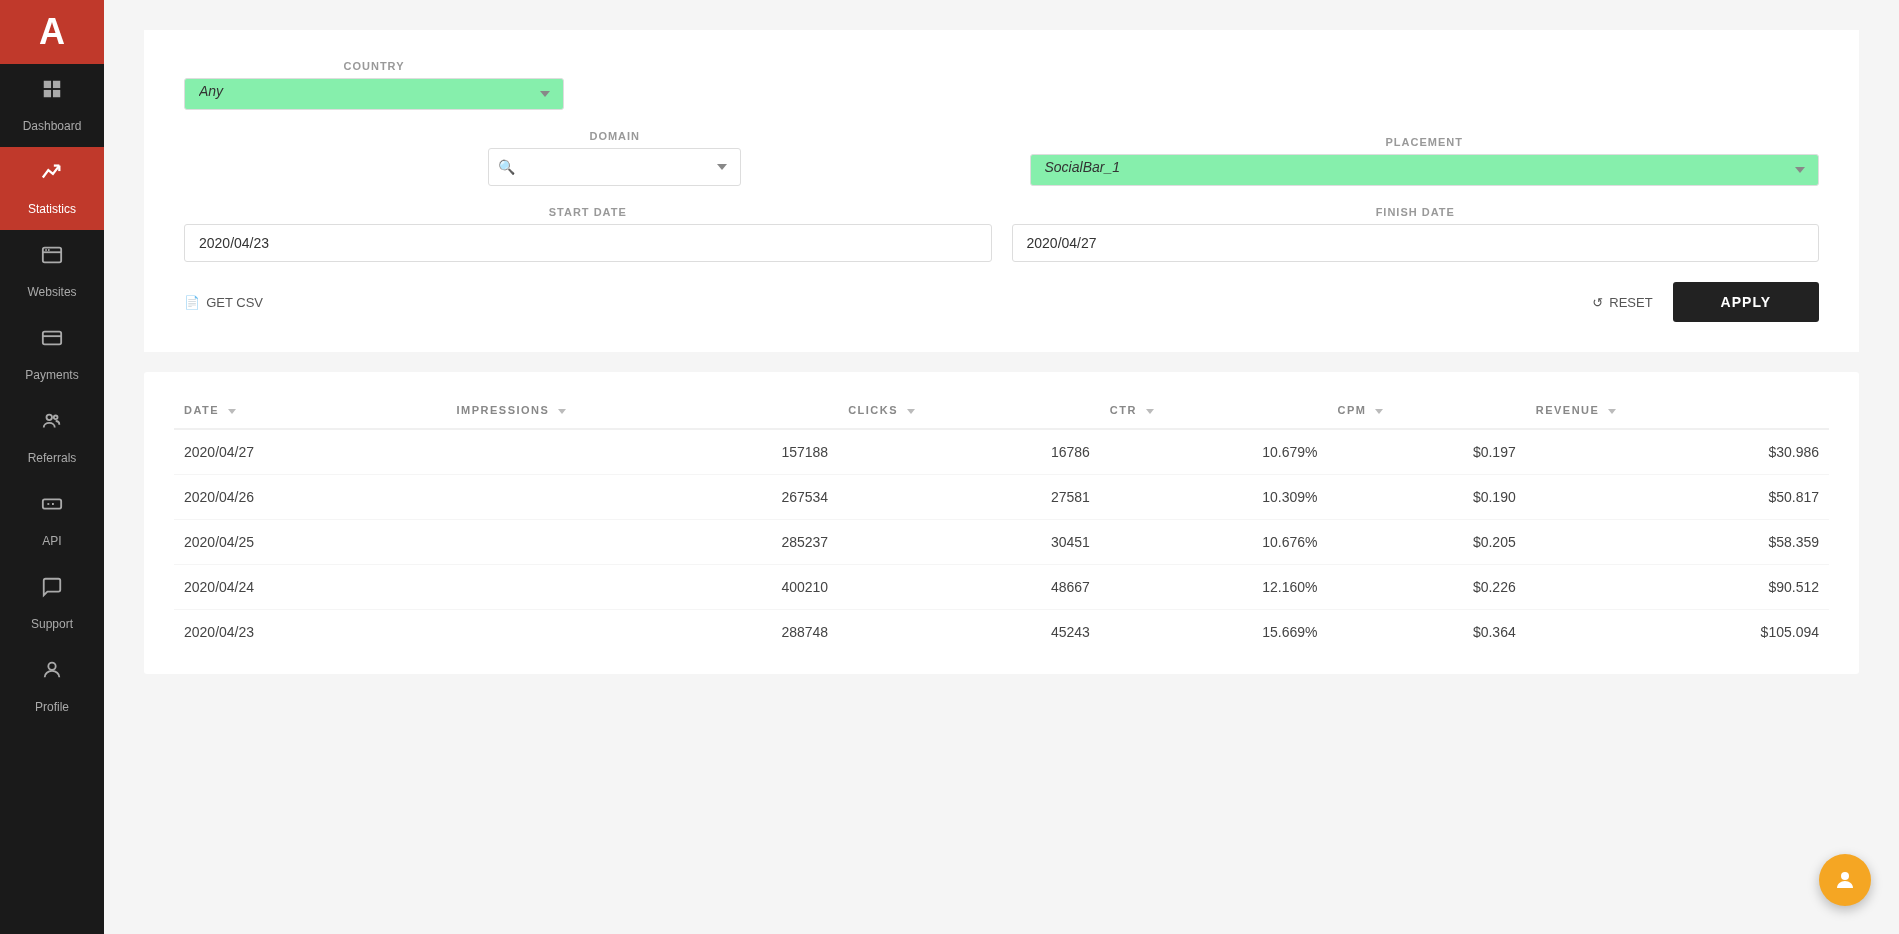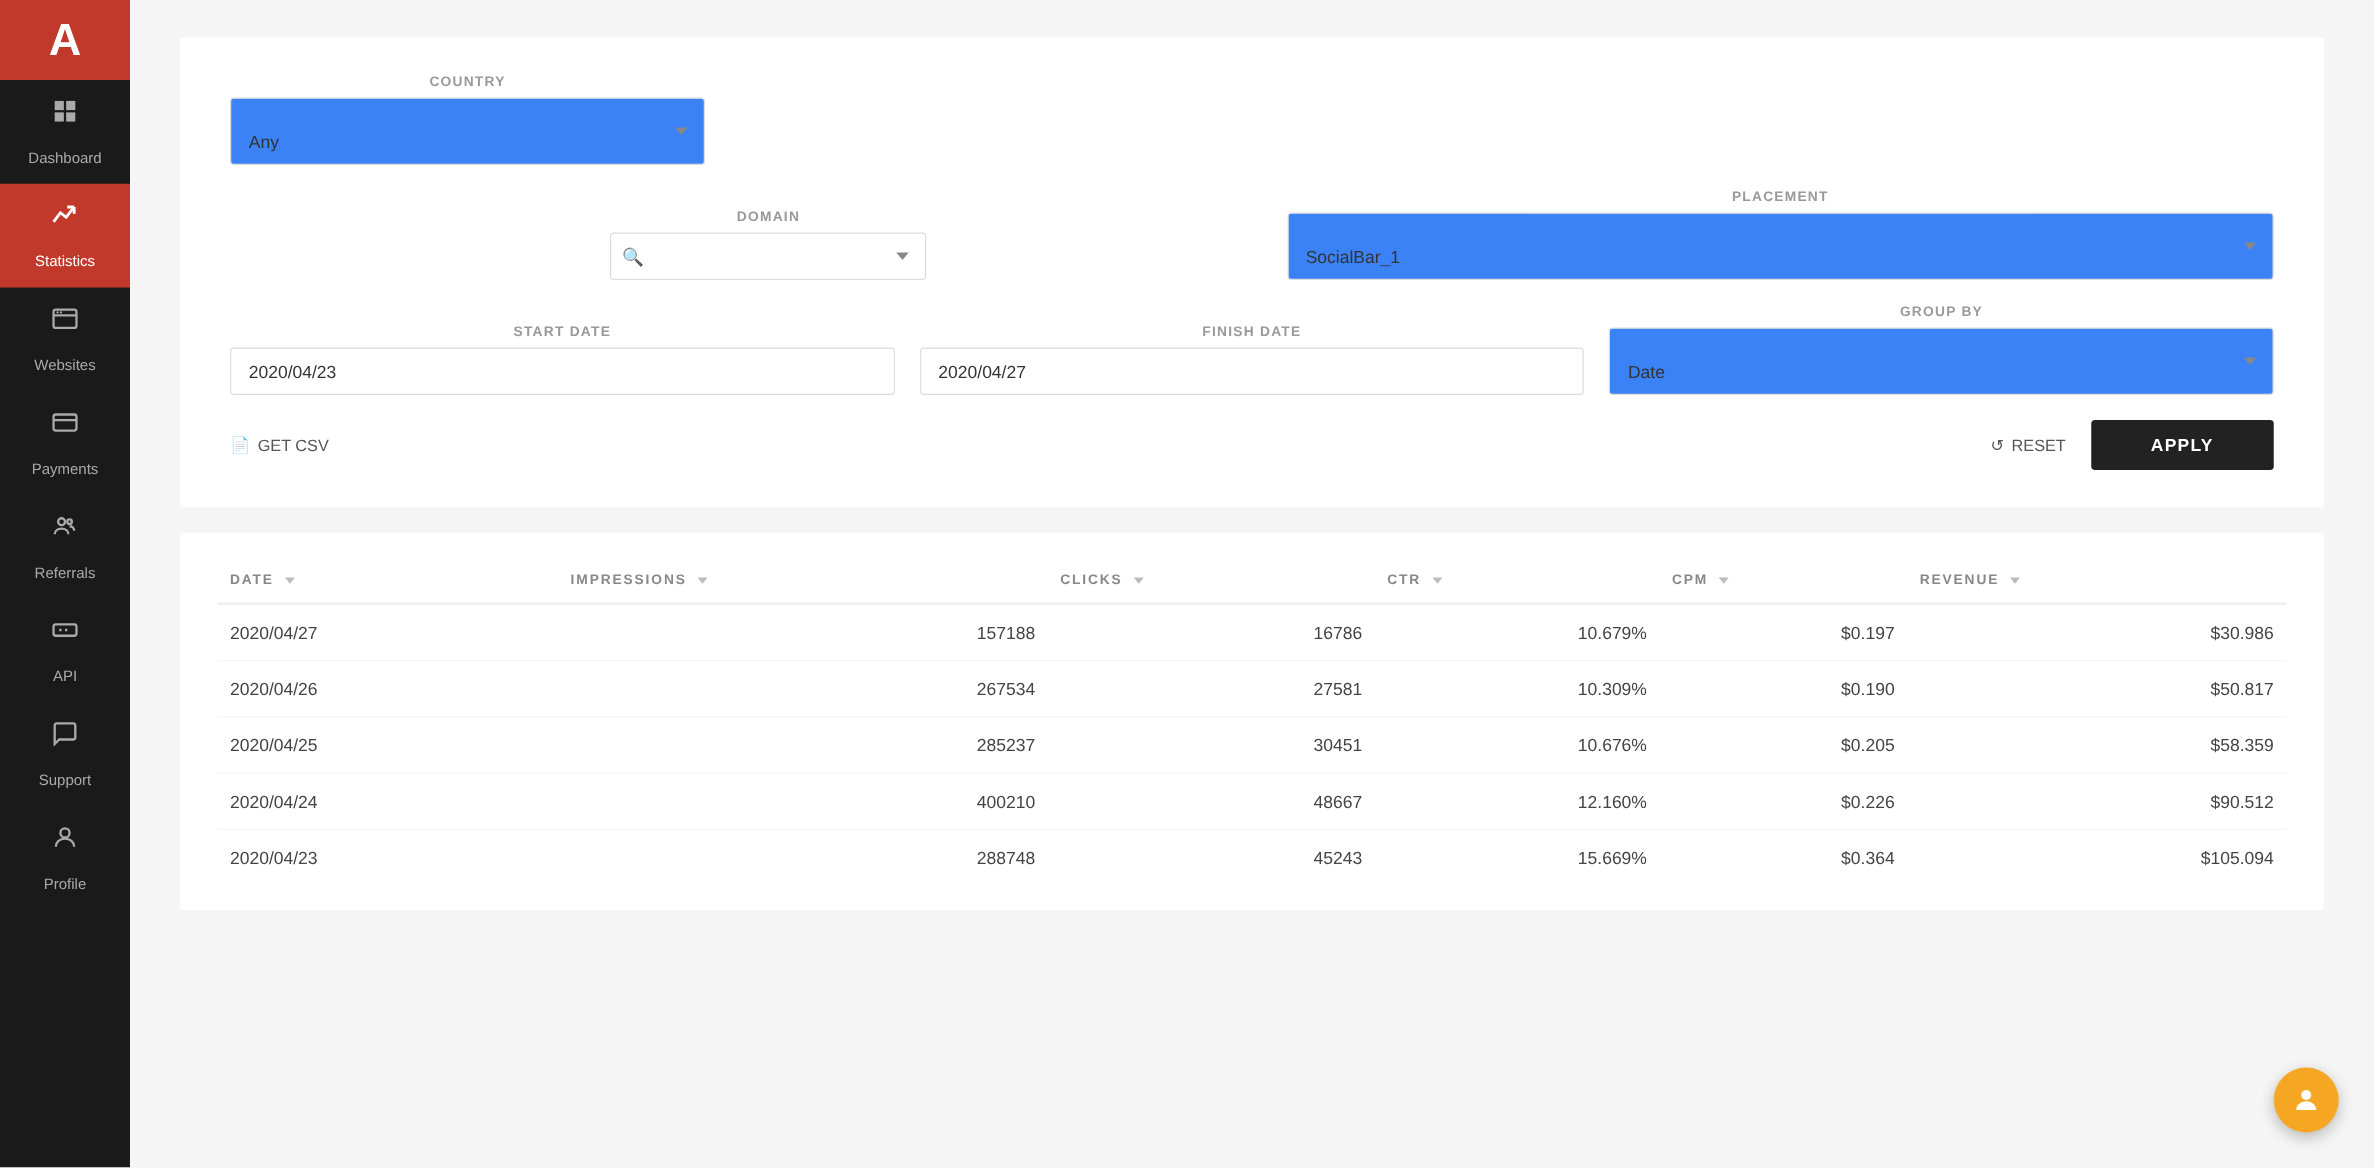--- a/index.html
+++ b/index.html
@@ -76,29 +76,30 @@
       font-size: 11px;
       color: #999;
       letter-spacing: 1px;
       text-transform: uppercase;
       font-weight: 600;
     }
 
     .filter-select {
       border: 1px solid #ddd;
       border-radius: 3px;
-      padding: 26px 36px 10px 14px;
+      padding: 4px 36px 10px 14px;
       font-size: 14px;
       color: #333;
-      background: #3b82f6;
+      background: #86efac;
       appearance: none;
       -webkit-appearance: none;
       cursor: pointer;
       position: relative;
       width: 100%;
+      font-style: italic;
     }
 
     .select-wrapper {
       position: relative;
       width: 100%;
     }
 
     .select-wrapper::after {
       content: '';
       position: absolute;
@@ -382,28 +383,20 @@
     </div>
 
     <div class="filter-row">
       <div class="filter-group" style="flex:1;">
         <label class="filter-label">START DATE</label>
         <input class="filter-input" type="text" value="2020/04/23" style="">
       </div>
       <div class="filter-group" style="flex:1;">
         <label class="filter-label">FINISH DATE</label>
         <input class="filter-input" type="text" value="2020/04/27" style="">
-      </div>
-      <div class="filter-group" style="flex:1;">
-        <label class="filter-label">GROUP BY</label>
-        <div class="select-wrapper">
-          <select class="filter-select">
-            <option>Date</option>
-          </select>
-        </div>
       </div>
     </div>
 
     <div class="filter-actions">
       <button class="btn-csv">
         <span>📄</span>
         <span>GET CSV</span>
       </button>
       <button class="btn-reset">
         <span>↺</span>

